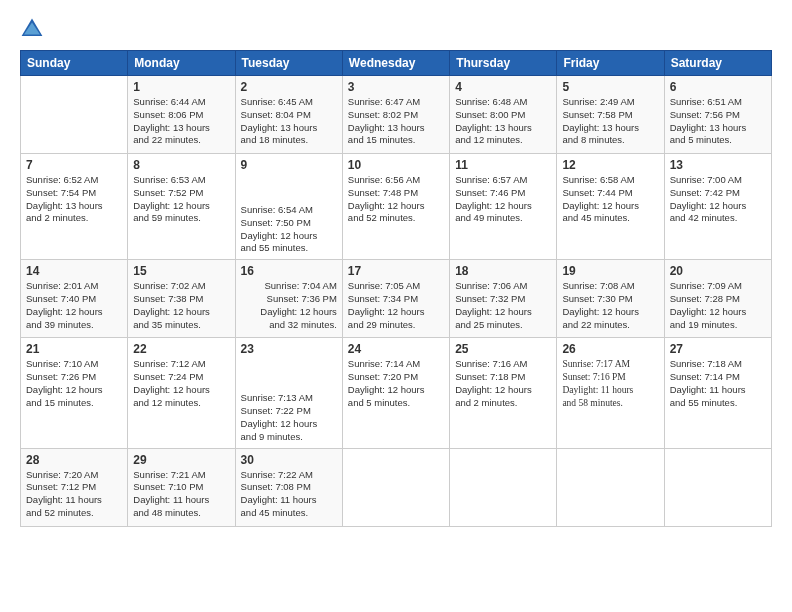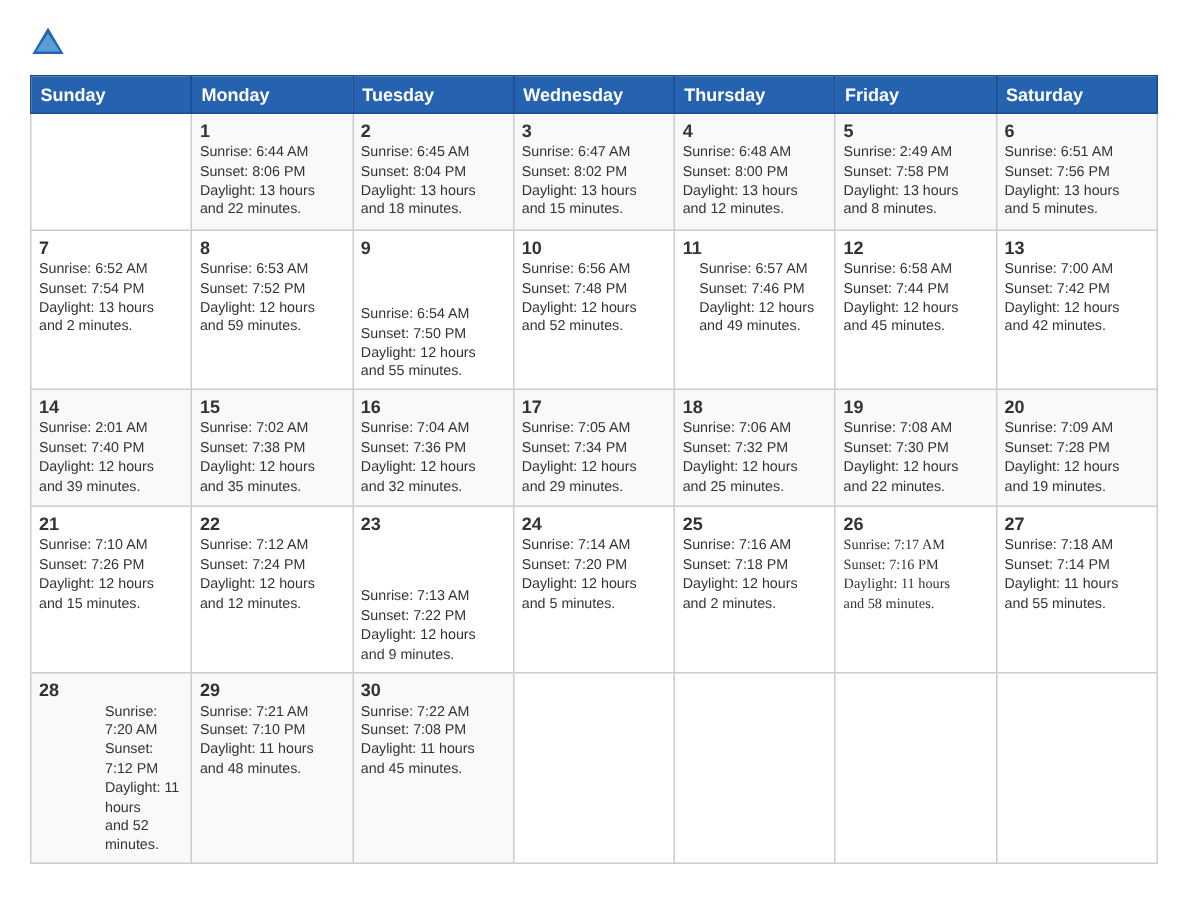--- a/index.html
+++ b/index.html
@@ -192,21 +192,21 @@
           </td>
           <td>
             <span class="day-number">10</span>
             <div class="day-info" style="white-space: pre-line;">Sunrise: 6:56 AM
 Sunset: 7:48 PM
 Daylight: 12 hours
 and 52 minutes.</div>
           </td>
           <td>
             <span class="day-number">11</span>
-            <div class="day-info" style="white-space: pre-line; margin-left: 11px;">Sunrise: 6:57 AM
+            <div class="day-info" style="white-space: pre-line;">Sunrise: 6:57 AM
 Sunset: 7:46 PM
 Daylight: 12 hours
 and 49 minutes.</div>
           </td>
           <td>
             <span class="day-number">12</span>
             <div class="day-info" style="white-space: pre-line;">Sunrise: 6:58 AM
 Sunset: 7:44 PM
 Daylight: 12 hours
 and 45 minutes.</div>
@@ -229,21 +229,21 @@
           </td>
           <td>
             <span class="day-number">15</span>
             <div class="day-info" style="white-space: pre-line;">Sunrise: 7:02 AM
 Sunset: 7:38 PM
 Daylight: 12 hours
 and 35 minutes.</div>
           </td>
           <td>
             <span class="day-number">16</span>
-            <div class="day-info" style="white-space: pre-line;">Sunrise: 7:04 AM
+            <div class="day-info" style="white-space: pre-line; text-align: right;">Sunrise: 7:04 AM
 Sunset: 7:36 PM
 Daylight: 12 hours
 and 32 minutes.</div>
           </td>
           <td>
             <span class="day-number">17</span>
             <div class="day-info" style="white-space: pre-line;">Sunrise: 7:05 AM
 Sunset: 7:34 PM
 Daylight: 12 hours
 and 29 minutes.</div>
@@ -317,21 +317,21 @@
             <span class="day-number">27</span>
             <div class="day-info" style="white-space: pre-line;">Sunrise: 7:18 AM
 Sunset: 7:14 PM
 Daylight: 11 hours
 and 55 minutes.</div>
           </td>
         </tr>
         <tr>
           <td>
             <span class="day-number">28</span>
-            <div class="day-info" style="white-space: pre-line; margin-left: 44px;">Sunrise: 7:20 AM
+            <div class="day-info" style="white-space: pre-line;">Sunrise: 7:20 AM
 Sunset: 7:12 PM
 Daylight: 11 hours
 and 52 minutes.</div>
           </td>
           <td>
             <span class="day-number">29</span>
             <div class="day-info" style="white-space: pre-line;">Sunrise: 7:21 AM
 Sunset: 7:10 PM
 Daylight: 11 hours
 and 48 minutes.</div>

